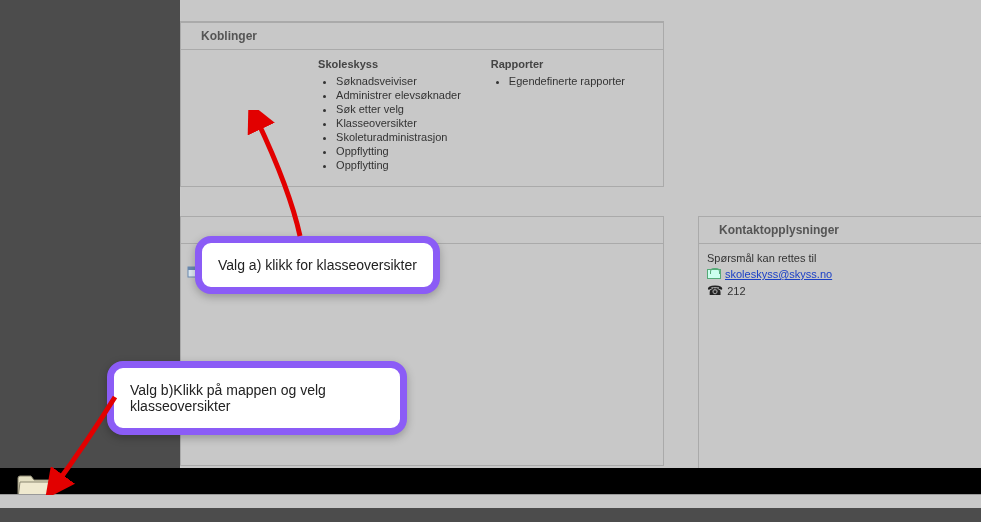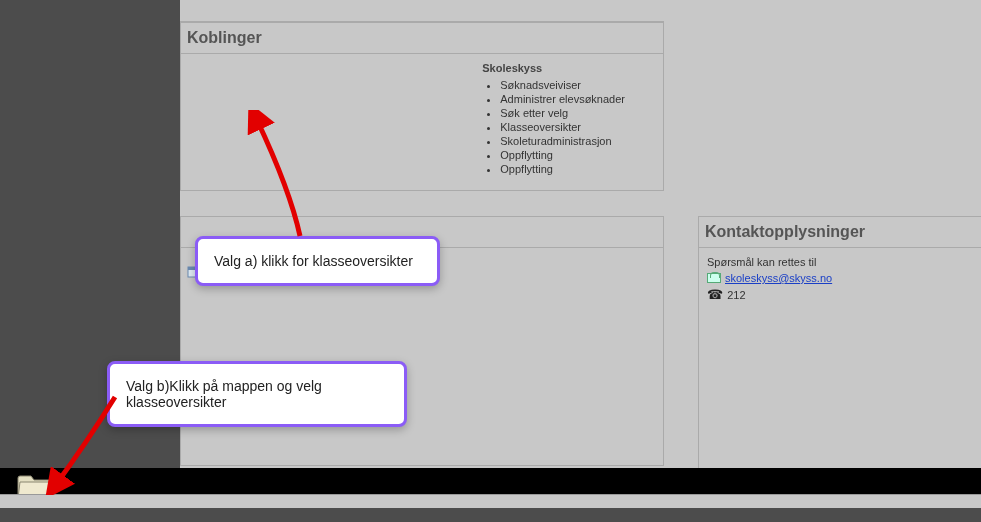--- a/index.html
+++ b/index.html
@@ -1,21 +1,21 @@
 <!DOCTYPE html>
 <html><head>
 <meta charset="utf-8">
 <style>
   * { box-sizing: border-box; margin: 0; padding: 0; }
   html, body { width: 981px; height: 522px; overflow: hidden; font-family: Verdana, Arial, sans-serif; font-size: 11px; color: #333; }
   .viewport { position: relative; width: 981px; height: 522px; background: #4c4c4c; }
 
   .content-area { position: absolute; left: 180px; top: 0; width: 801px; height: 468px; background: #c8c8c8; }
   .panel { background: #c8c8c8; border: 1px solid #aaa; }
-  .panel-header { font-weight: bold; font-size: 16px; padding: 6px 6px; border-bottom: 1px solid #aaa; color: #555; }
+  .panel-header { font-weight: bold; font-size: 12px; padding: 6px 20px; border-bottom: 1px solid #aaa; color: #555; }
   .panel-body { padding: 8px 8px 14px 8px; }
 
   .top-panel { position: absolute; left: 0; top: 0; width: 484px; height: 22px; border-bottom: 1px solid #aaa; }
 
   .koblinger { position: absolute; left: 0; top: 22px; width: 484px; }
   .col-wrap { display: flex; justify-content: flex-end; }
   .col { margin-right: 30px; }
   .col h4 { font-size: 11px; font-weight: bold; margin-bottom: 4px; color: #444; }
   .col ul { list-style: disc; margin-left: 18px; }
   .col li { padding: 1px 0; color: #333; cursor: pointer; }
@@ -28,21 +28,21 @@
   .kontakt a { color: #1a3fc6; text-decoration: underline; }
   .mail-icon { width: 14px; height: 10px; border: 1px solid #5a7; background: #cfe; display: inline-block; position: relative; }
   .mail-icon::before { content: ""; position: absolute; left: 2px; top: -2px; width: 8px; height: 5px; border: 1px solid #5a7; border-bottom: none; border-radius: 4px 4px 0 0; }
   .phone-icon { font-size: 13px; line-height: 1; color: #222; }
 
   .taskbar { position: absolute; left: 0; top: 468px; width: 981px; height: 40px; background: #000; }
   .taskbar-stripe { position: absolute; left: 0; bottom: 0; width: 981px; height: 14px; background: #c8c8c8; border-top: 1px solid #999; }
   .folder-button { position: absolute; left: 16px; top: 4px; width: 40px; height: 28px; cursor: pointer; }
   .folder-svg { width: 40px; height: 28px; display: block; }
 
-  .callout { position: absolute; background: #fff; border: 3px solid #8b5cf6; border-radius: 8px; padding: 14px 16px; box-shadow: 0 3px 8px rgba(0,0,0,.25); font-family: Arial, sans-serif; font-size: 14px; color: #222; }
+  .callout { position: absolute; background: #fff; border: 7px solid #8b5cf6; border-radius: 16px; padding: 14px 16px; box-shadow: 0 3px 8px rgba(0,0,0,.25); font-family: Arial, sans-serif; font-size: 14px; color: #222; }
   .callout-a { left: 195px; top: 236px; width: 245px; }
   .callout-b { left: 107px; top: 361px; width: 300px; }
 
   .arrow { position: absolute; pointer-events: none; }
 </style>
 </head>
 <body>
 
 <div class="viewport">
 
@@ -57,20 +57,26 @@
           <div class="col">
             <h4>Skoleskyss</h4>
             <ul>
               <li>Søknadsveiviser</li>
               <li>Administrer elevsøknader</li>
               <li>Søk etter velg</li>
               <li>Klasseoversikter</li>
               <li>Skoleturadministrasjon</li>
               <li>Oppflytting</li>
               <li>Oppflytting</li>
+            </ul>
+          </div>
+          <div class="col">
+            <h4>Rapporter</h4>
+            <ul>
+              <li>Egendefinerte rapporter</li>
             </ul>
           </div>
         </div>
       </div>
     </div>
 
     <div class="panel lower-left">
       <div class="panel-header">&nbsp;</div>
       <div class="panel-body">
         <span class="icon-line">

